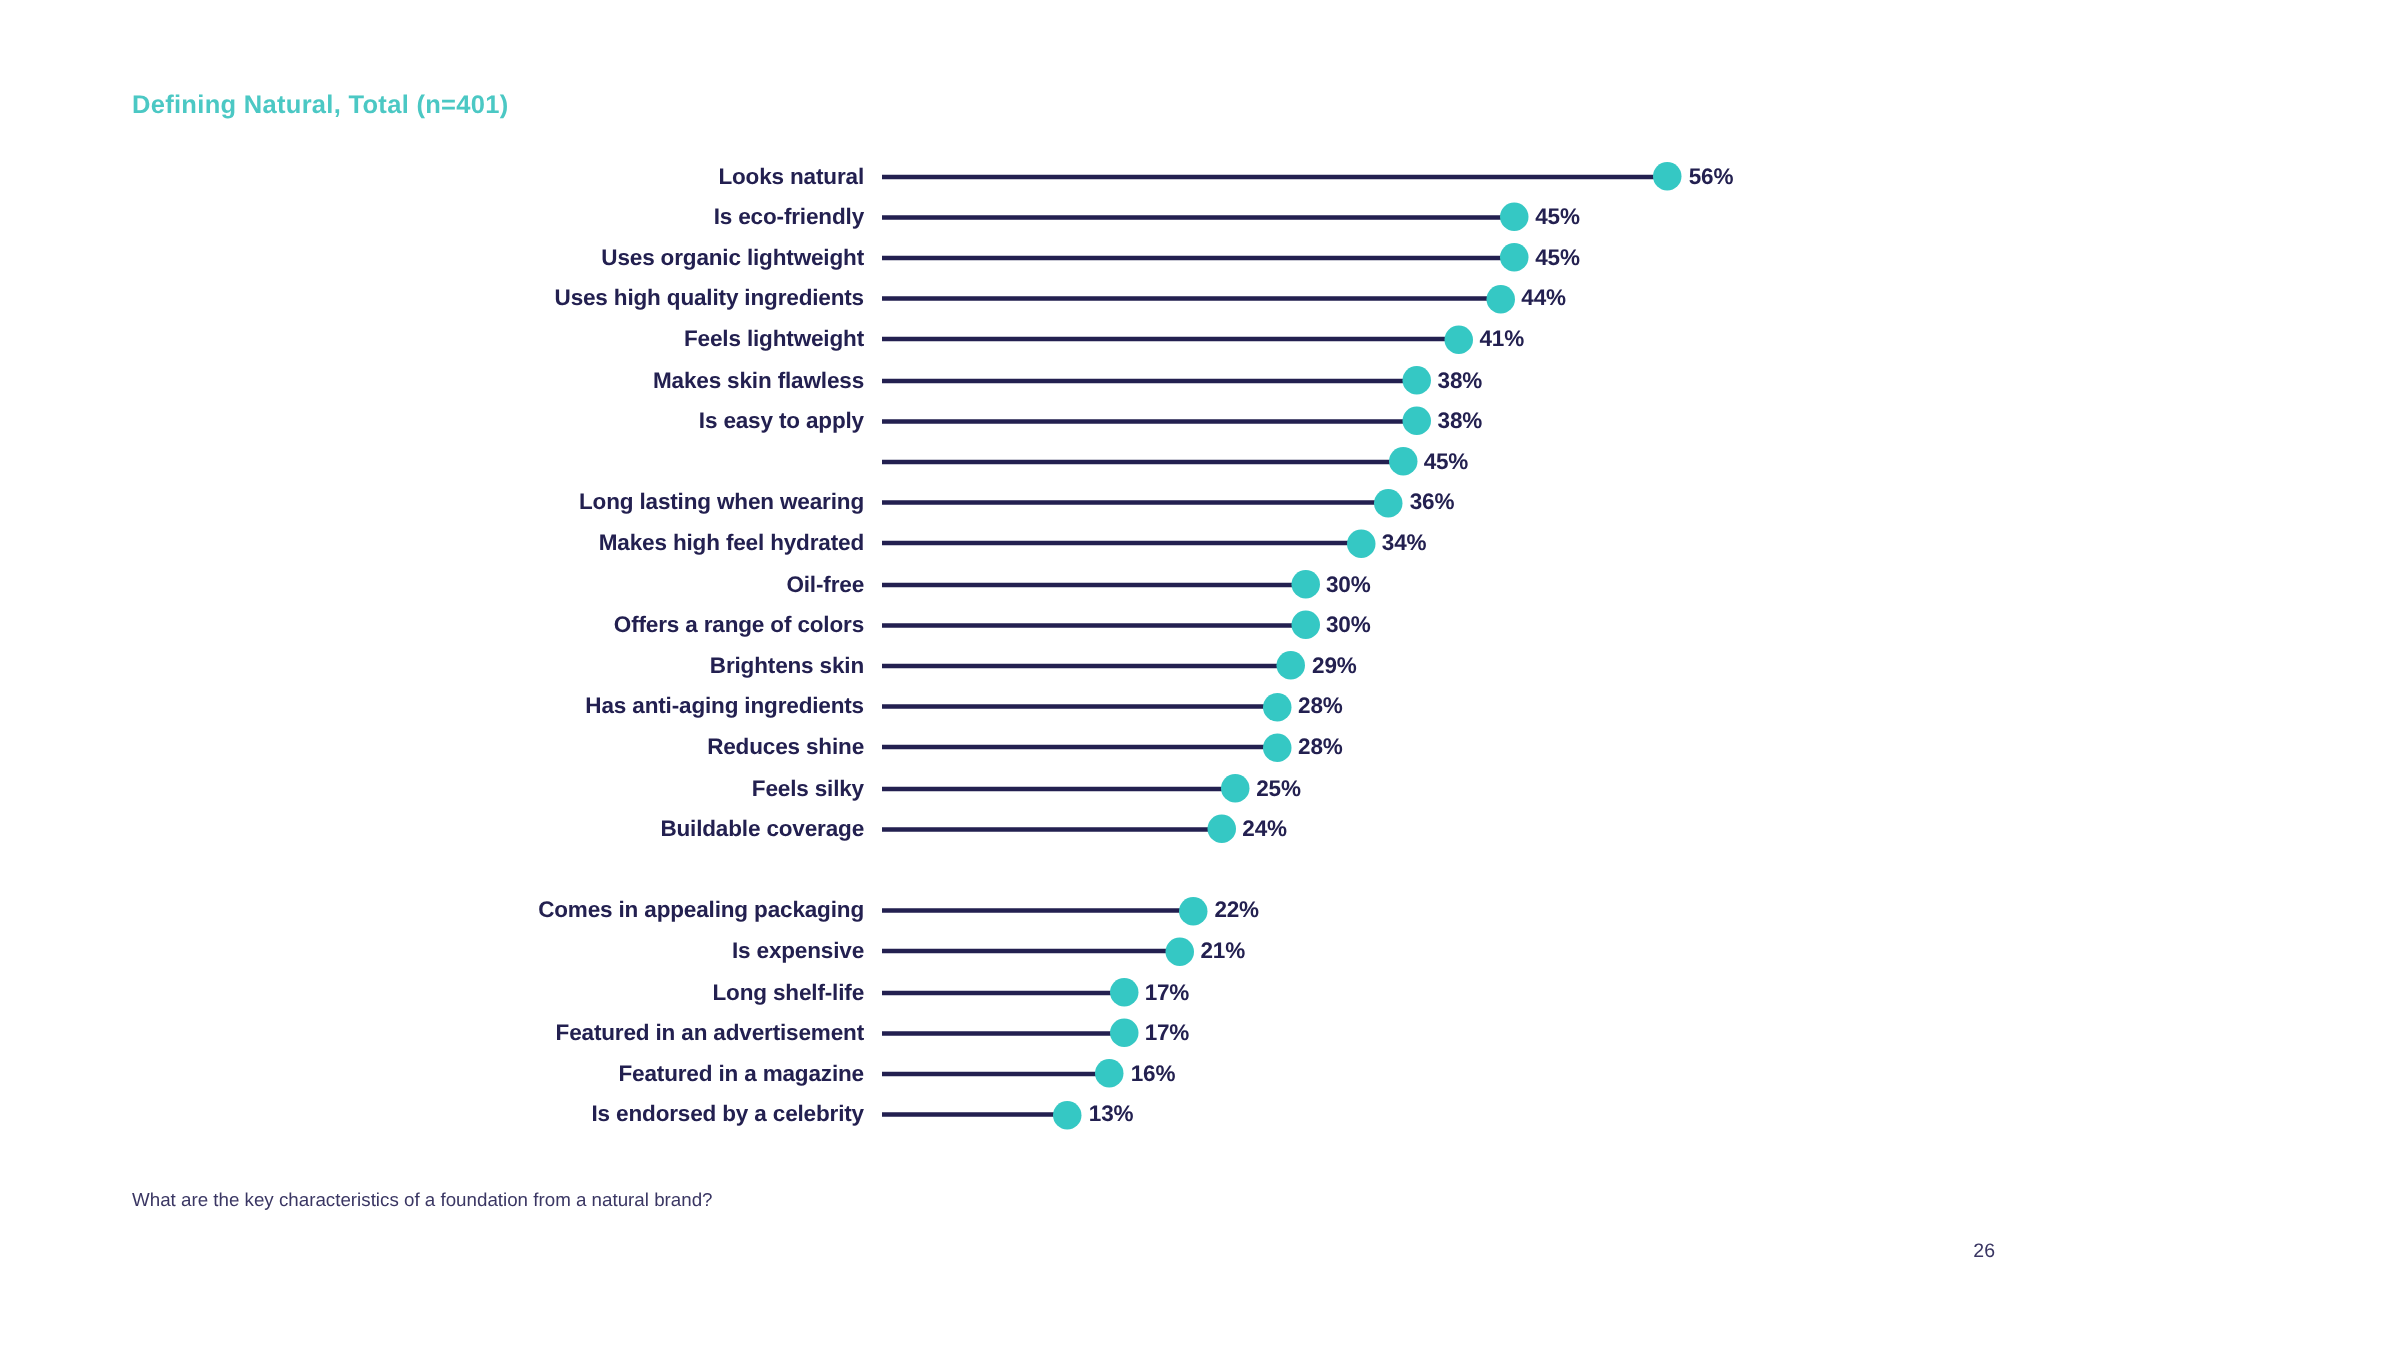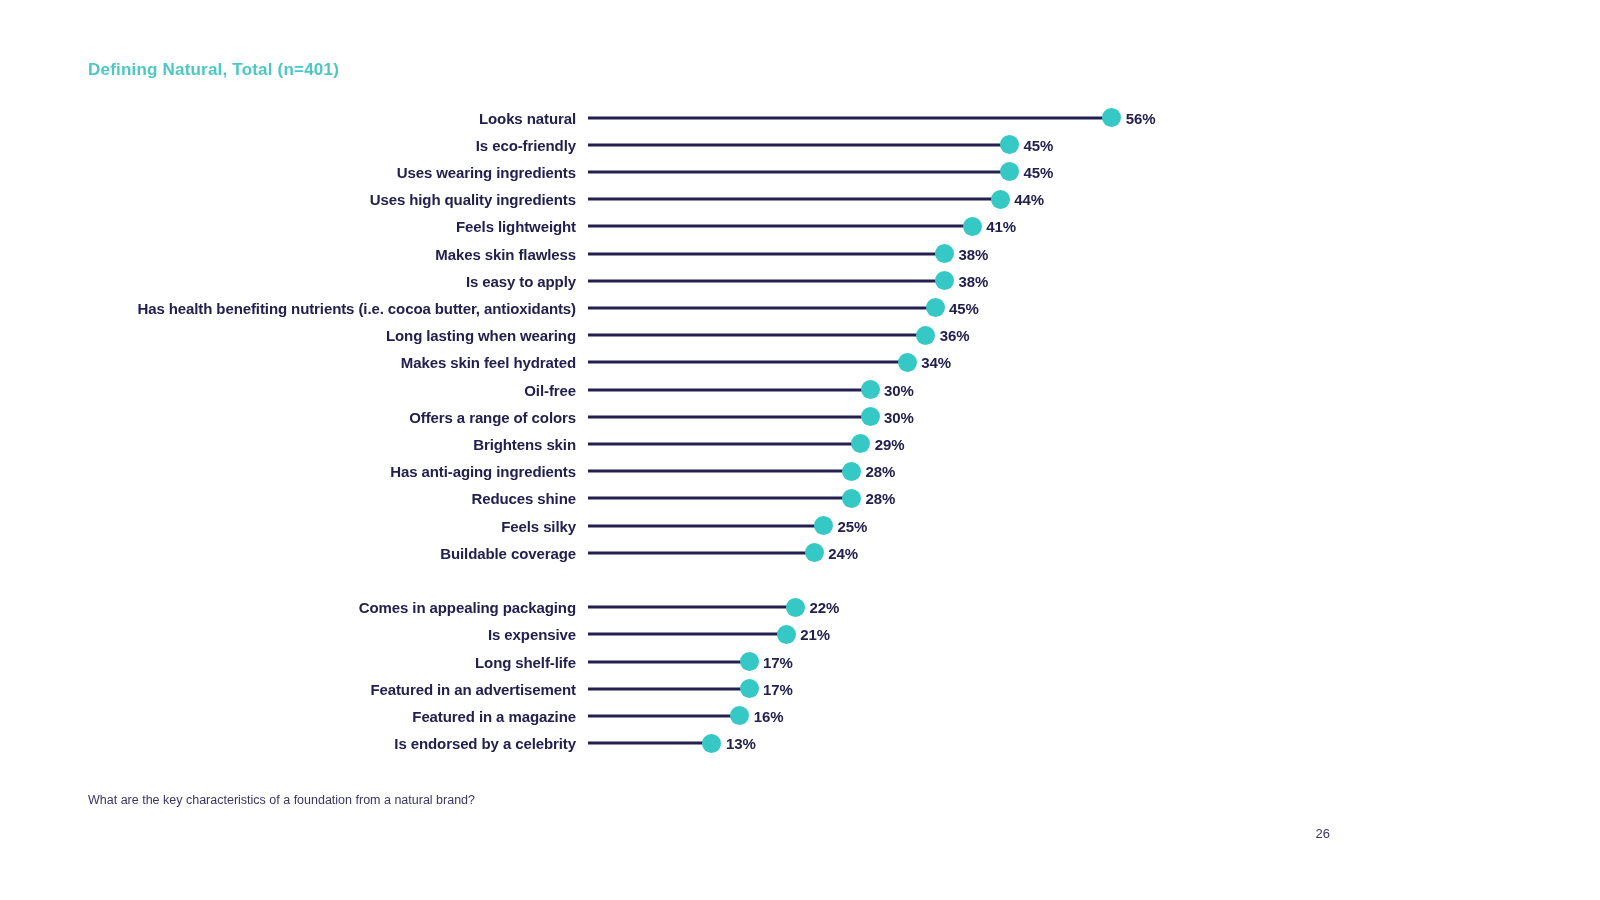--- a/index.html
+++ b/index.html
@@ -124,21 +124,21 @@
         <div class="row-dot" style="left: 1111.8px; background: rgb(53, 200, 196);"></div>
         <div class="row-value" style="left: 1125.8px;">56%</div>
       </div>
       <div class="row" style="top: 27.2px;">
         <div class="row-label">Is eco-friendly</div>
         <div class="row-line" style="width: 421.5px;"></div>
         <div class="row-dot" style="left: 1009.5px; background: rgb(53, 200, 196);"></div>
         <div class="row-value" style="left: 1023.5px;">45%</div>
       </div>
       <div class="row" style="top: 54.4px;">
-        <div class="row-label">Uses wearing ingredients</div>
+        <div class="row-label">Uses organic lightweight</div>
         <div class="row-line" style="width: 421.5px;"></div>
         <div class="row-dot" style="left: 1009.5px; background: rgb(53, 200, 196);"></div>
         <div class="row-value" style="left: 1023.5px;">45%</div>
       </div>
       <div class="row" style="top: 81.6px;">
         <div class="row-label">Uses high quality ingredients</div>
         <div class="row-line" style="width: 412.2px;"></div>
         <div class="row-dot" style="left: 1000.2px; background: rgb(53, 200, 196);"></div>
         <div class="row-value" style="left: 1014.2px;">44%</div>
       </div>
@@ -154,33 +154,32 @@
         <div class="row-dot" style="left: 944.4px; background: rgb(53, 200, 196);"></div>
         <div class="row-value" style="left: 958.4px;">38%</div>
       </div>
       <div class="row" style="top: 163.2px;">
         <div class="row-label">Is easy to apply</div>
         <div class="row-line" style="width: 356.4px;"></div>
         <div class="row-dot" style="left: 944.4px; background: rgb(53, 200, 196);"></div>
         <div class="row-value" style="left: 958.4px;">38%</div>
       </div>
       <div class="row" style="top: 190.4px;">
-        <div class="row-label">Has health benefiting nutrients (i.e. cocoa butter, antioxidants)</div>
         <div class="row-line" style="width: 347.1px;"></div>
         <div class="row-dot" style="left: 935.1px; background: rgb(53, 200, 196);"></div>
         <div class="row-value" style="left: 949.1px;">45%</div>
       </div>
       <div class="row" style="top: 217.6px;">
         <div class="row-label">Long lasting when wearing</div>
         <div class="row-line" style="width: 337.8px;"></div>
         <div class="row-dot" style="left: 925.8px; background: rgb(53, 200, 196);"></div>
         <div class="row-value" style="left: 939.8px;">36%</div>
       </div>
       <div class="row" style="top: 244.8px;">
-        <div class="row-label">Makes skin feel hydrated</div>
+        <div class="row-label">Makes high feel hydrated</div>
         <div class="row-line" style="width: 319.2px;"></div>
         <div class="row-dot" style="left: 907.2px; background: rgb(53, 200, 196);"></div>
         <div class="row-value" style="left: 921.2px;">34%</div>
       </div>
       <div class="row" style="top: 272px;">
         <div class="row-label">Oil-free</div>
         <div class="row-line" style="width: 282px;"></div>
         <div class="row-dot" style="left: 870px; background: rgb(53, 200, 196);"></div>
         <div class="row-value" style="left: 884px;">30%</div>
       </div>

